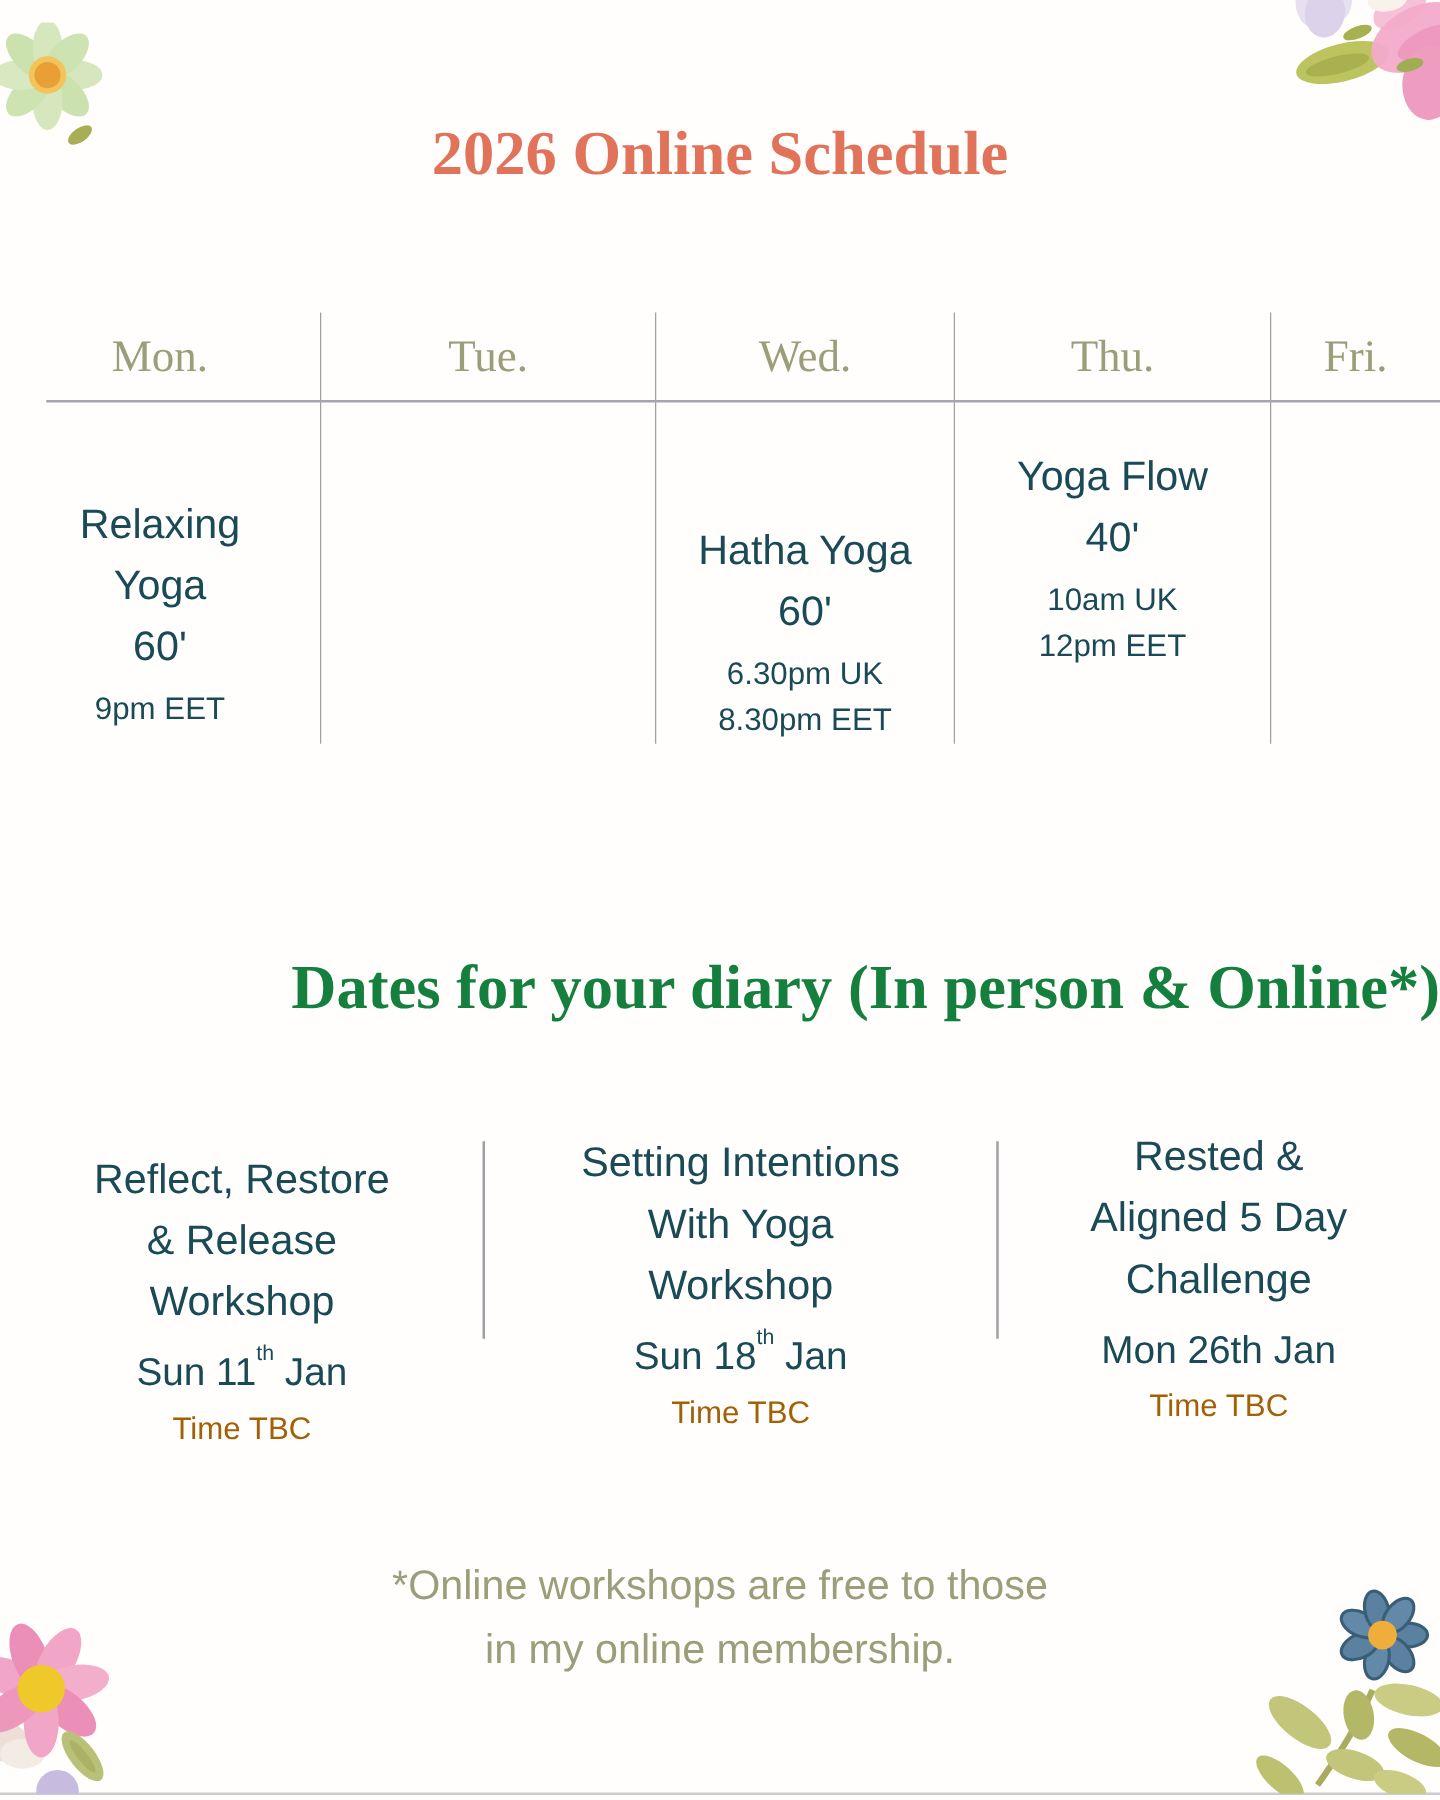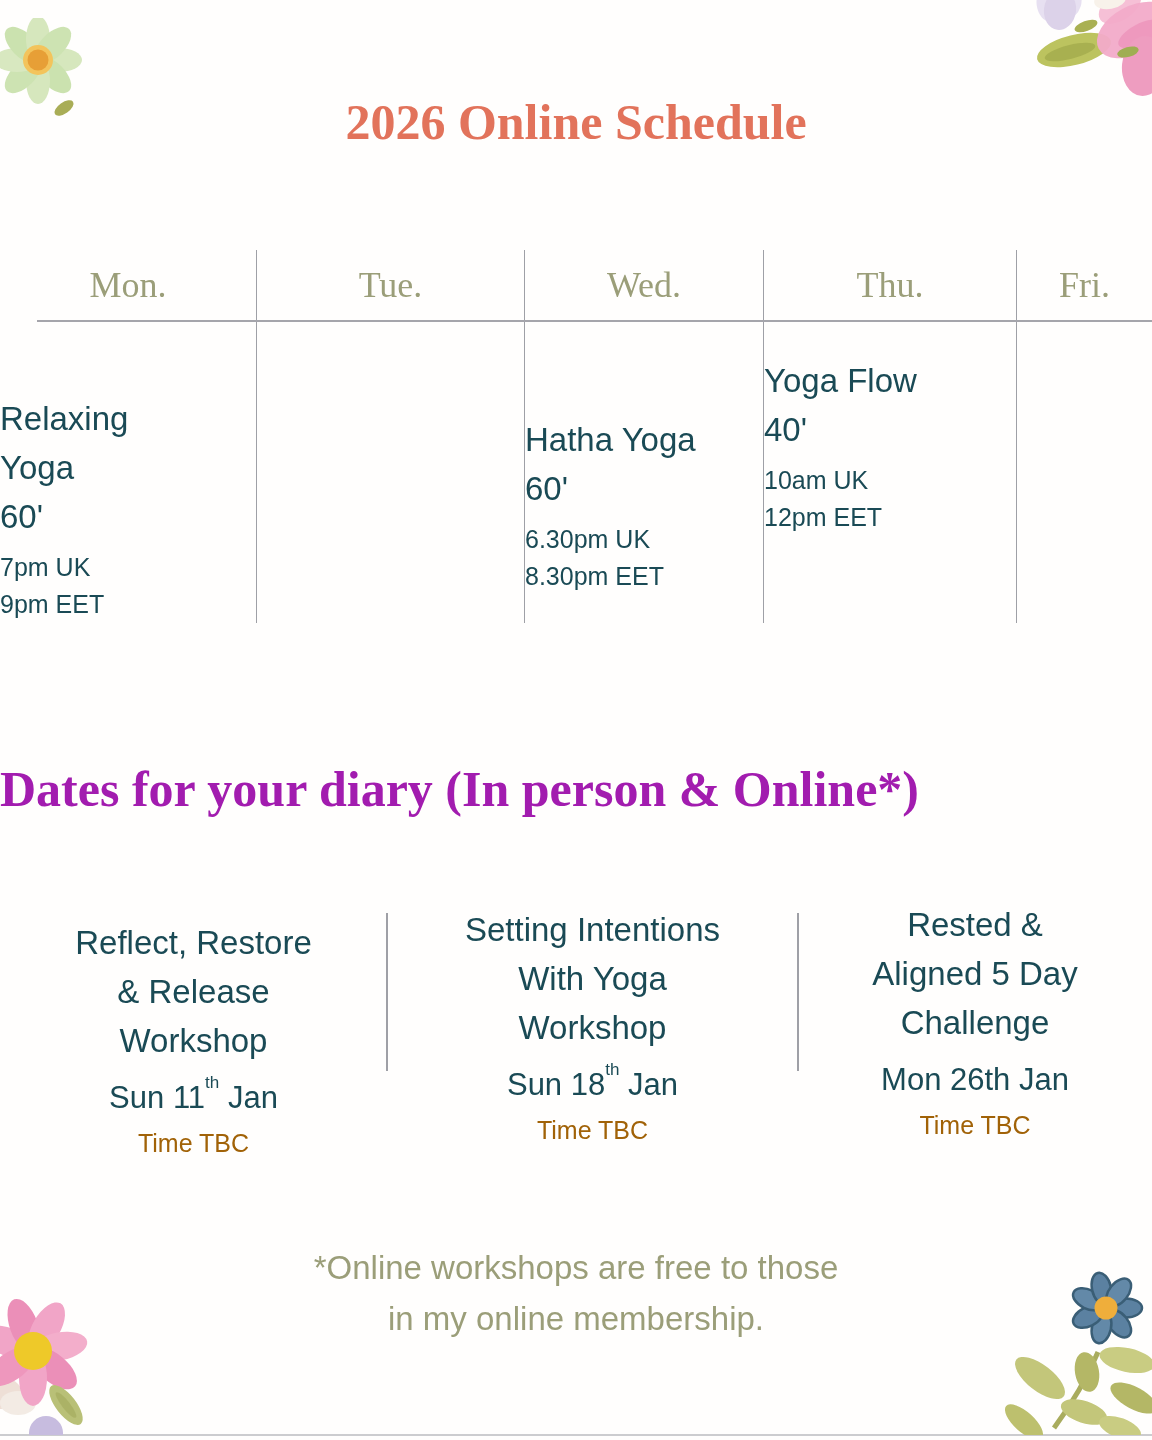--- a/index.html
+++ b/index.html
@@ -10,29 +10,29 @@
     font-family:"Liberation Sans","DejaVu Sans",sans-serif;
   }
   
   .main-title{
     position:absolute; top:94px; left:0; width:100%;
     text-align:center; font-family:"Liberation Serif","DejaVu Serif",serif;
     font-weight:700; font-size:50px; line-height:56px; color:#e2735b;
   }
   .diary-title{
     position:absolute; top:760px; left:0; width:100%;
-    text-align:left; font-family:"Liberation Serif","DejaVu Serif",serif;
-    font-weight:700; font-size:50px; line-height:58px; color:#a21caf;
+    text-align:right; font-family:"Liberation Serif","DejaVu Serif",serif;
+    font-weight:700; font-size:50px; line-height:58px; color:#15803d;
   }
   
   .week-grid{
     position:absolute; top:250px; left:0; width:1152px; height:338px;
     display:grid; grid-template-columns:257px 268px 239px 253px 135px;
   }
-  .day-col{ }
+  .day-col{ text-align:center; }
   .day-col.bordered{ border-right:1.5px solid #9fa0a6; }
   .day-label{
     height:70px; display:flex; align-items:center; justify-content:center;
     font-family:"Liberation Serif","DejaVu Serif",serif;
     font-size:36px; color:#9b9e79;
   }
   .header-rule{
     position:absolute; top:320px; left:37px; width:1115px; height:2px;
     background:#a5a5ab;
   }
@@ -86,21 +86,20 @@
   <h1 class="main-title">2026 Online Schedule</h1>
 
   <div class="week-grid">
     <div class="day-col col-mon bordered">
       <div class="day-label">Mon.</div>
       <div class="class-block">
         <div class="class-title-line">Relaxing</div>
         <div class="class-title-line">Yoga</div>
         <div class="class-title-line">60'</div>
         <div class="class-times">
-          <div class="class-time-line">7pm UK</div>
           <div class="class-time-line">9pm EET</div>
         </div>
       </div>
     </div>
     <div class="day-col col-tue bordered">
       <div class="day-label">Tue.</div>
     </div>
     <div class="day-col col-wed bordered">
       <div class="day-label">Wed.</div>
       <div class="class-block">

